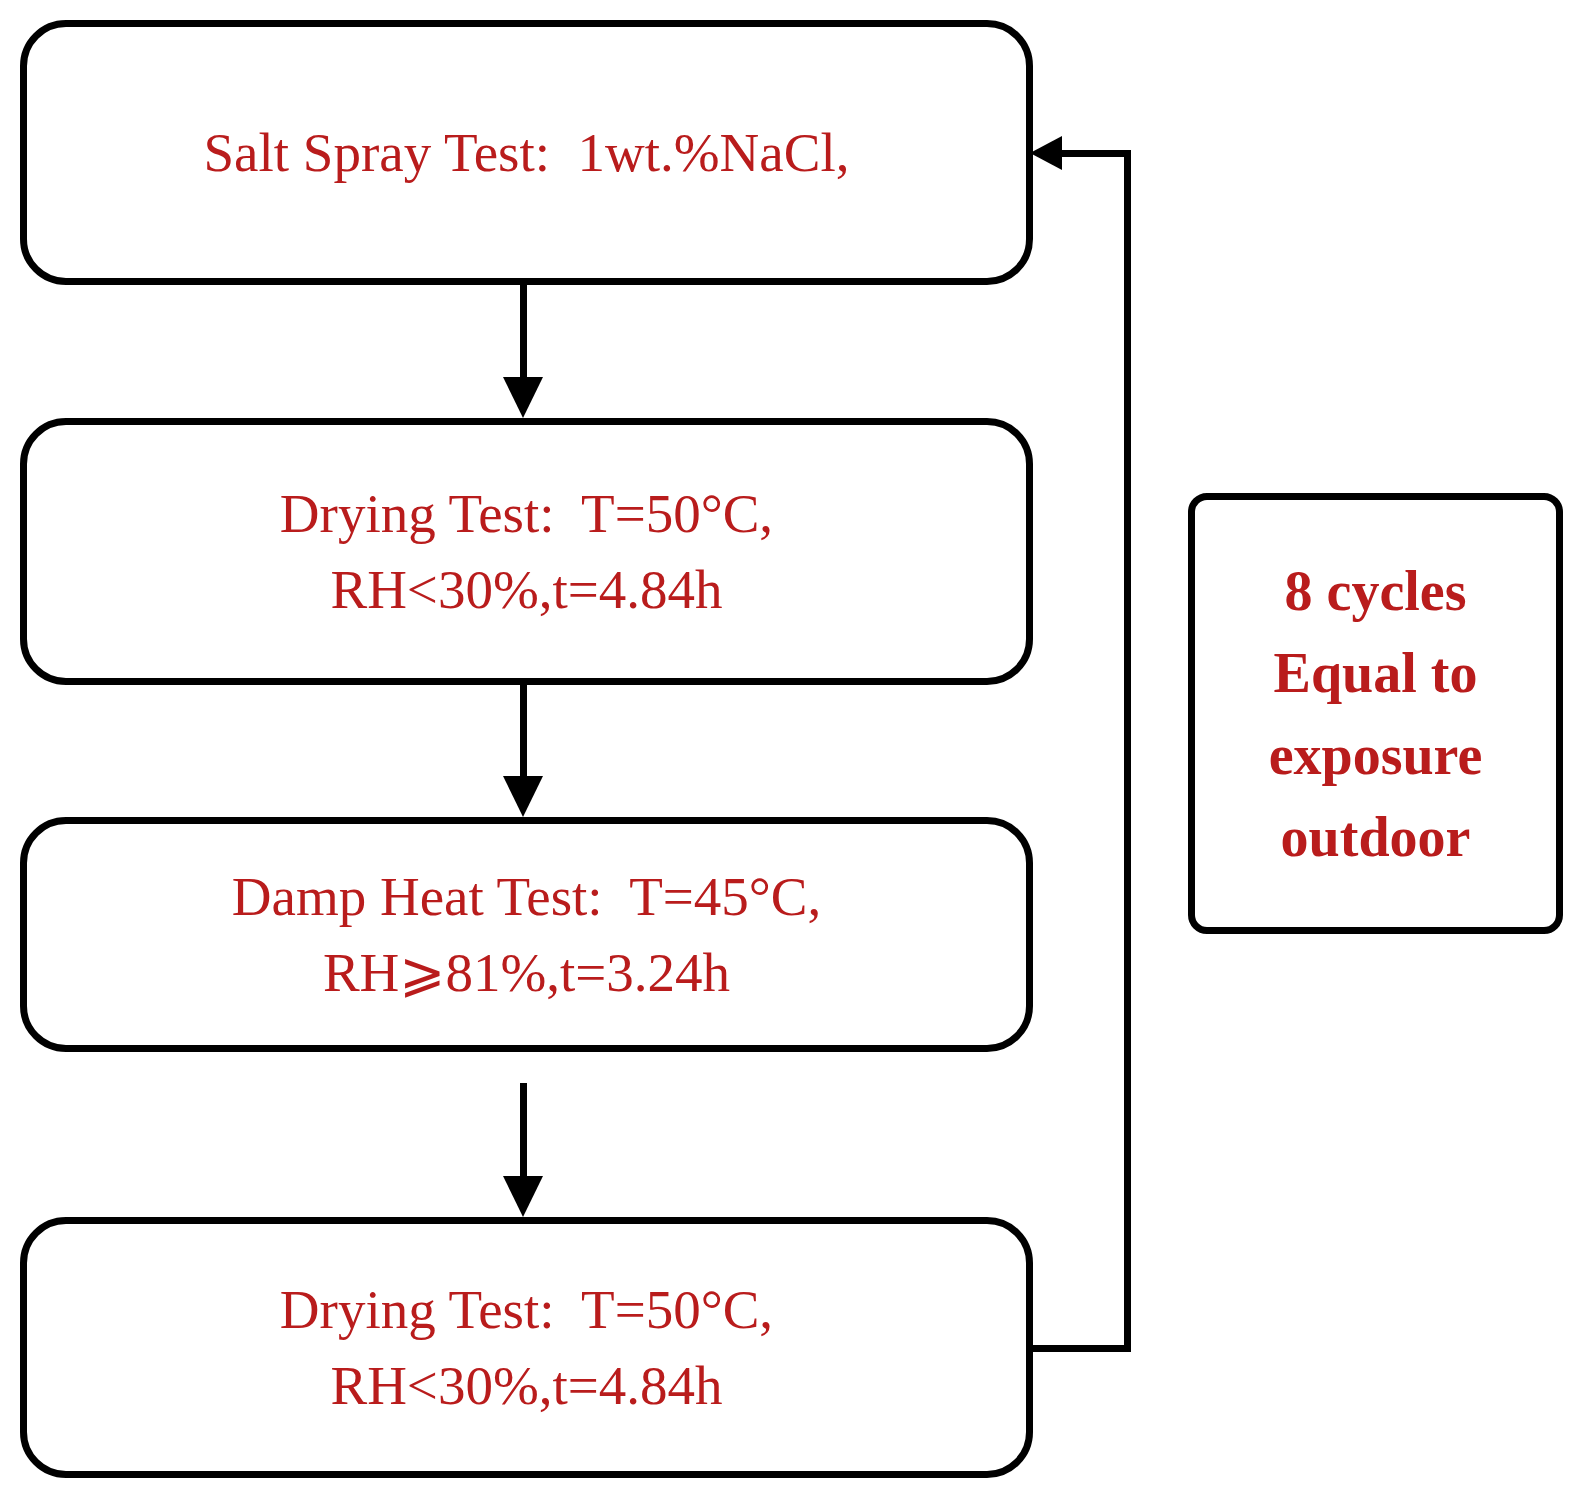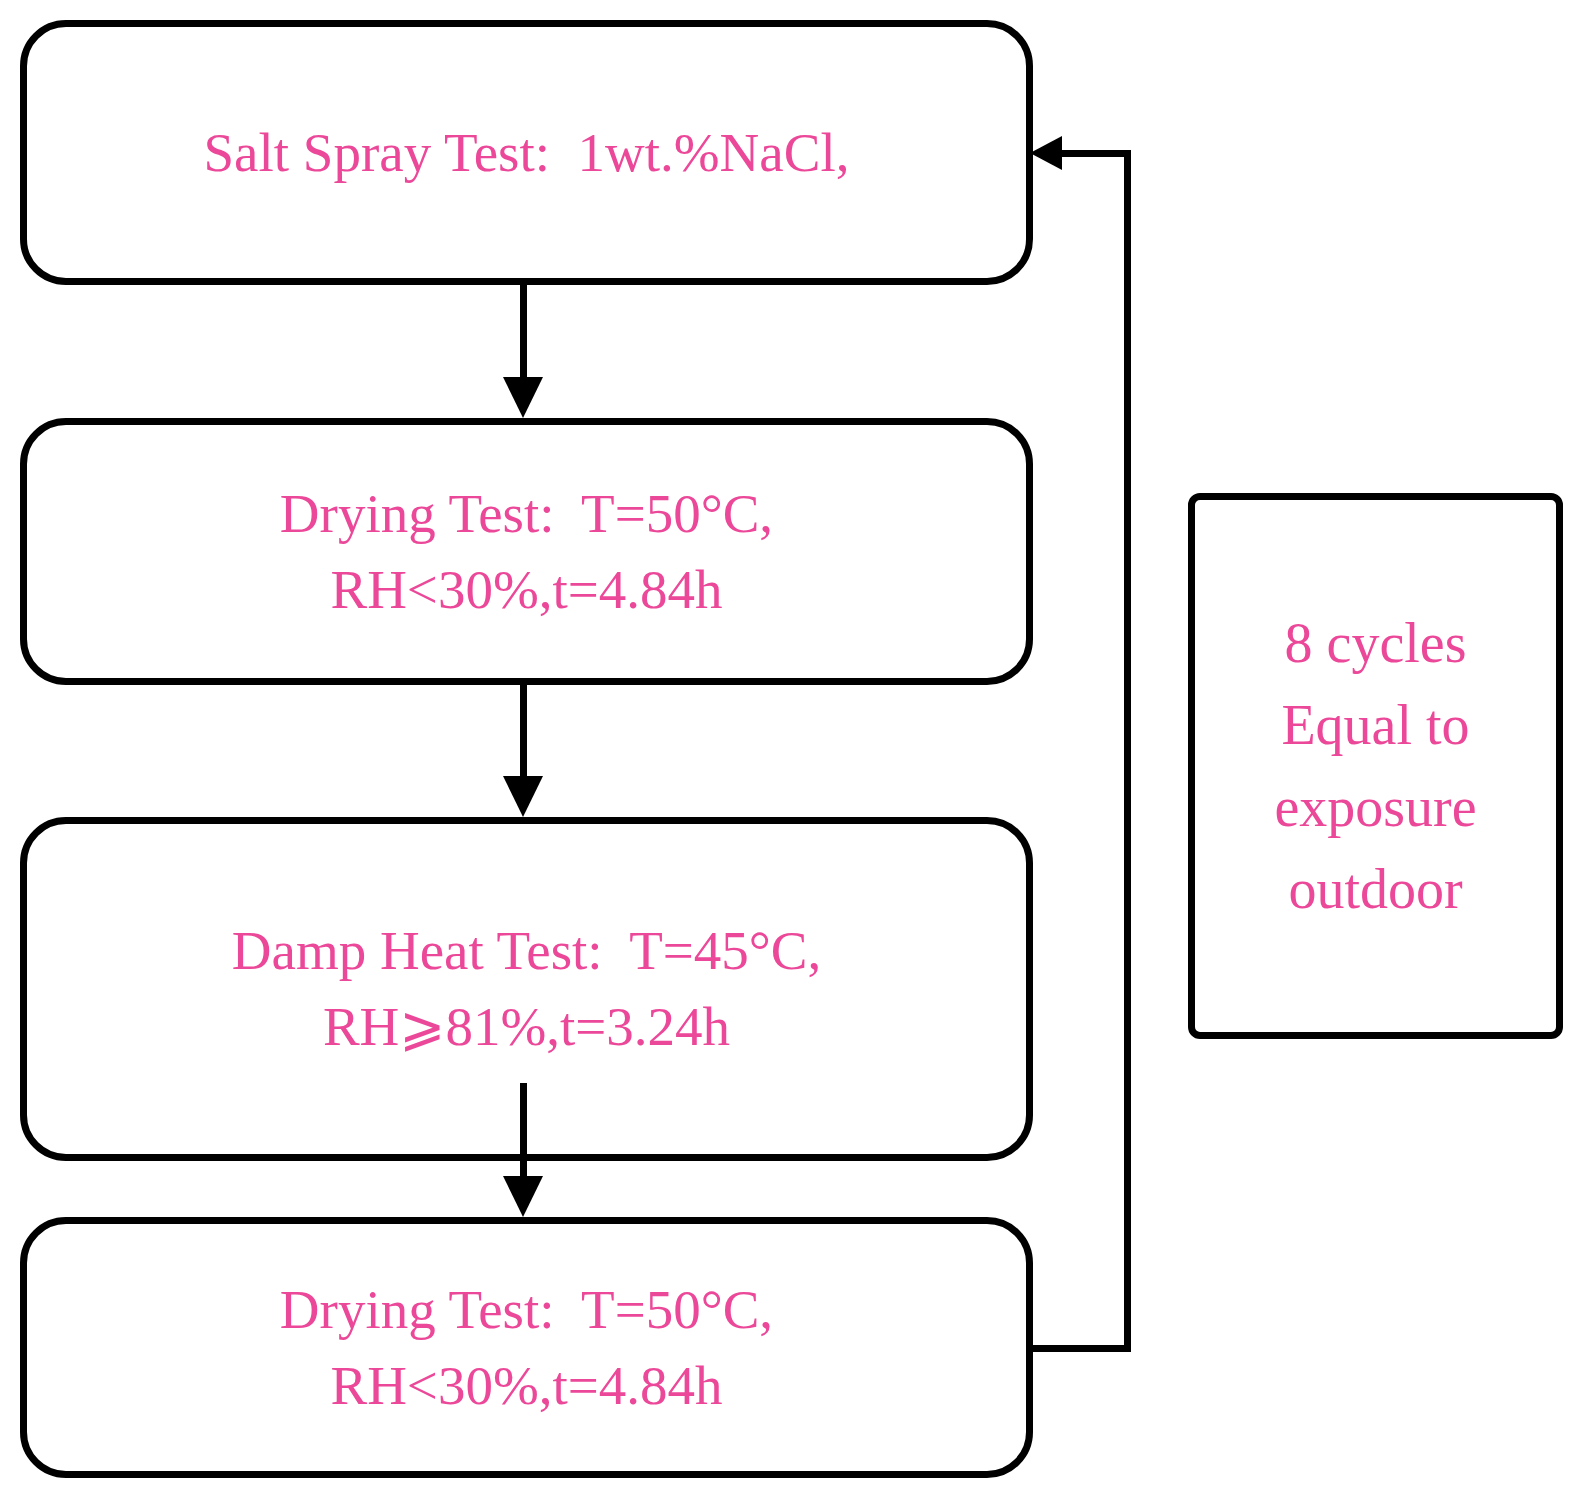--- a/index.html
+++ b/index.html
@@ -6,21 +6,21 @@
     margin: 0;
     padding: 0;
     background: #ffffff;
   }
   .canvas {
     position: relative;
     width: 1588px;
     height: 1503px;
     background: #ffffff;
     font-family: "Liberation Serif", "DejaVu Serif", serif;
-    color: #ec4899;
+    color: #b91c1c;
     overflow: hidden;
   }
   .flow-box {
     position: absolute;
     left: 20px;
     width: 1013px;
     box-sizing: border-box;
     border: 7px solid #000000;
     border-radius: 46px;
     background: #ffffff;
@@ -30,21 +30,21 @@
     align-items: center;
   }
   .flow-box .tline {
     font-size: 55px;
     line-height: 76px;
     text-align: center;
     white-space: pre;
   }
   .box-1 { top: 20px;   height: 265px; }
   .box-2 { top: 418px;  height: 267px; }
-  .box-3 { top: 817px;  height: 344px; font-family: Liberation Serif, serif; }
+  .box-3 { top: 817px;  height: 235px; font-family: Liberation Serif, serif; }
   .box-4 { top: 1217px; height: 261px; }
 
   .vline {
     position: absolute;
     width: 7px;
     background: #000000;
   }
   .hline {
     position: absolute;
     height: 7px;
@@ -79,29 +79,30 @@
     border-right: 32px solid #000000;
     left: 1030px;
     top: 136px;
   }
 
   .note-box {
     position: absolute;
     left: 1188px;
     top: 493px;
     width: 375px;
-    height: 546px;
+    height: 441px;
     box-sizing: border-box;
     border: 7px solid #000000;
-    border-radius: 12px;
+    border-radius: 19px;
     background: #ffffff;
     display: flex;
     flex-direction: column;
     justify-content: center;
     align-items: center;
+    font-weight: bold;
   }
   .note-box .tline {
     font-size: 56px;
     line-height: 82px;
     text-align: center;
     white-space: pre;
   }
 </style>
 </head>
 <body>

